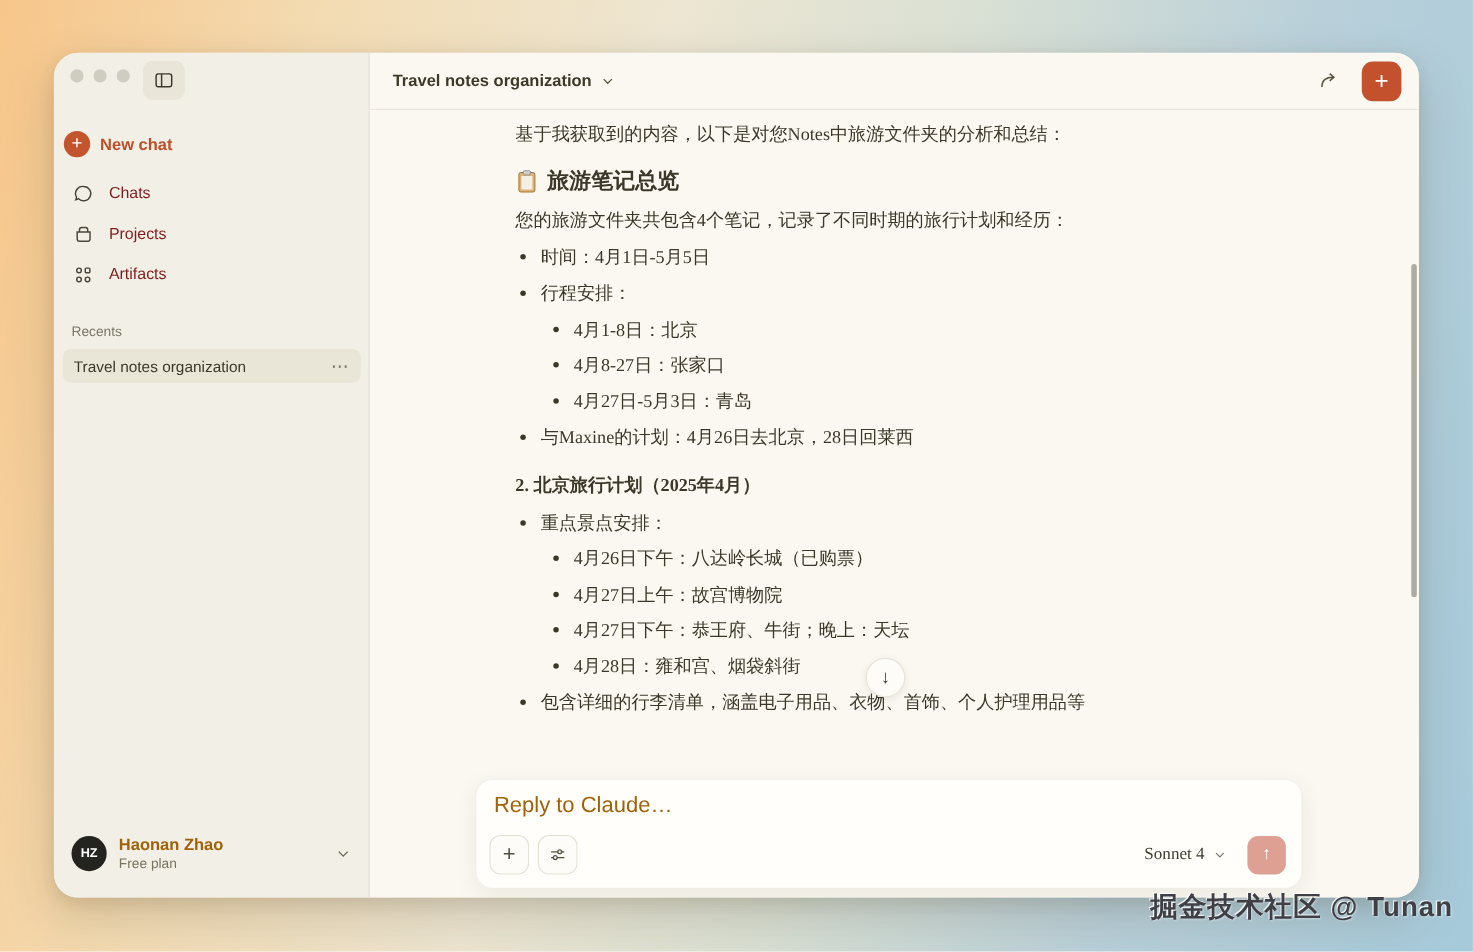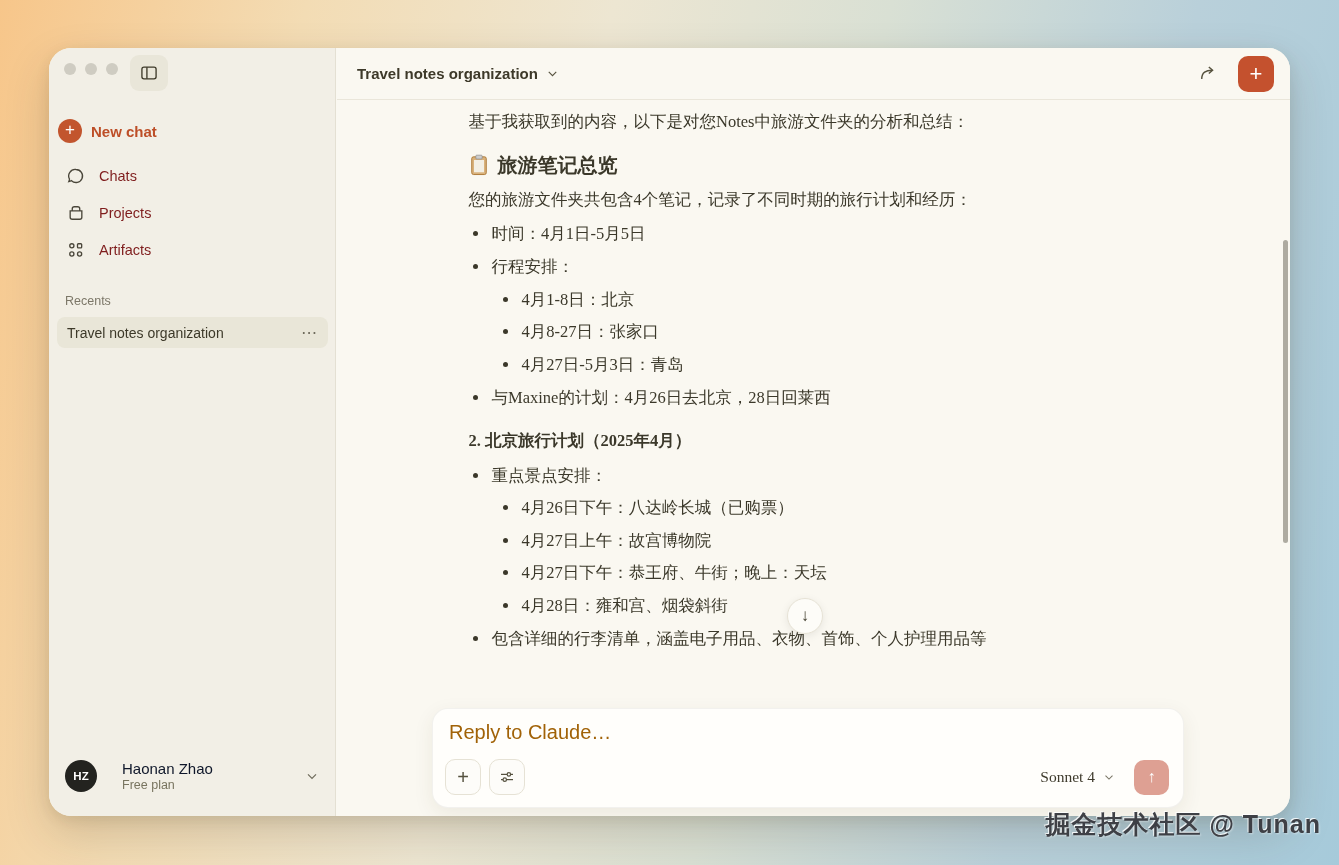--- a/index.html
+++ b/index.html
@@ -43,28 +43,28 @@
   .nav-item .nav-label { font-size:14.5px; color:#7f1d1d; }
   .recents-label { position:absolute; left:16px; top:246px; font-size:12.5px; color:#7c7768; }
   .recent-row {
     position:absolute; left:8px; top:269px; width:271px; height:31px; border-radius:8px;
     background:#e9e6d8; display:flex; align-items:center; padding:0 10px; cursor:pointer;
   }
   .recent-row .recent-title { font-size:14px; color:#3d3929; flex:1; white-space:nowrap; overflow:hidden; }
   .recent-row .dots-btn { color:#6f6b5c; font-size:16px; letter-spacing:1px; cursor:pointer; }
   .user-row {
     position:absolute; left:8px; bottom:16px; width:271px; height:48px;
-    display:flex; align-items:center; padding:0 8px; gap:25px; cursor:pointer; border-radius:10px;
+    display:flex; align-items:center; padding:0 8px; gap:11px; cursor:pointer; border-radius:10px;
   }
   .avatar {
     width:32px; height:32px; border-radius:50%; background:#23231f; color:#fff;
     font-size:11.5px; font-weight:700; display:flex; align-items:center; justify-content:center;
   }
   .user-meta { flex:1; }
-  .user-name { font-size:15px; font-weight:400; color:#0f172a; line-height:18px; }
+  .user-name { font-size:15px; font-weight:700; color:#a16207; line-height:18px; }
   .user-plan { font-size:12.5px; color:#78745f; line-height:15px; }
 
   
   .main { position:absolute; left:288px; top:0; right:0; bottom:0; background:#faf8f1; }
   .chat-header {
     position:absolute; left:0; right:0; top:0; height:52px;
     border-bottom:1px solid #eae6da; display:flex; align-items:center; padding:0 16px 0 20px;
   }
   .chat-title-wrap { display:flex; align-items:center; gap:7px; cursor:pointer; }
   .chat-title { font-size:15px; font-weight:700; color:#3d3929; }

